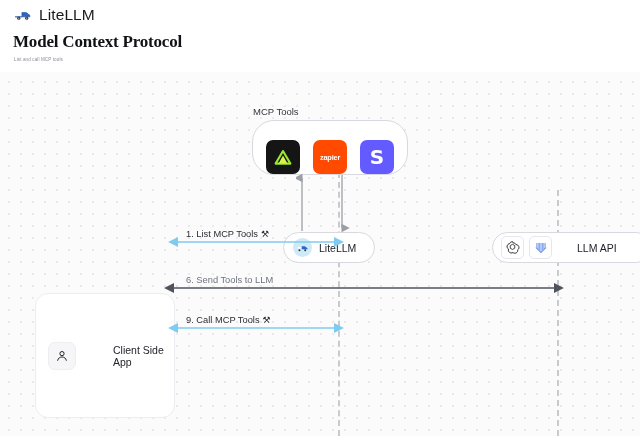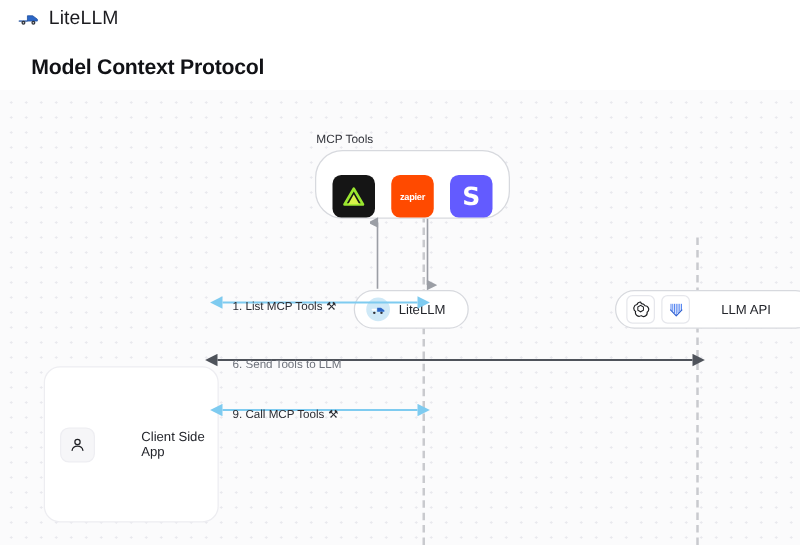--- a/index.html
+++ b/index.html
@@ -13,21 +13,21 @@
 
   
   .brandbar{position:absolute;left:0;top:0;width:640px;height:30px;
     display:flex;align-items:center;padding-left:14px;box-sizing:border-box;
     background:#ffffff;}
   .brand-logo{width:18px;height:14px;margin-right:7px;display:block;}
   .brand-name{font-size:15.5px;color:#1b1b1f;letter-spacing:.1px;}
 
   
   .page-head{position:absolute;left:13px;top:32px;}
-  .page-title{font-size:17px;font-weight:bold;color:#111216;letter-spacing:-.2px;margin:12px;}
+  .page-title{font-size:17px;font-weight:bold;color:#111216;letter-spacing:-.2px;margin:0;font-family:Liberation Serif, serif;}
   .page-sub{font-size:4.6px;color:#8b8f98;margin:5px 0 0 1px;letter-spacing:.1px;}
 
   
   .canvas{position:absolute;left:0;top:72px;width:640px;height:364px;
     background-color:#fbfbfc;
     background-image:radial-gradient(#e9e9ee 0.9px, transparent 1px);
     background-size:12px 12px;background-position:3px 4px;
   }
 
   .node{position:absolute;box-sizing:border-box;}
@@ -71,21 +71,21 @@
     border:1px solid #eeeef2;display:flex;align-items:center;justify-content:center;flex:none;}
   .cl-txt{font-size:10.5px;color:#23252b;margin-left:28px;}
 
   
   .lifeline{position:absolute;width:0;border-left:2px dashed #c9cace;}
   .ll-mid{left:338px;top:100px;height:264px;}
   .ll-right{left:557px;top:118px;height:246px;}
 
   
   .vert{position:absolute;}
-  .msg-label{position:absolute;font-size:9.3px;white-space:nowrap;margin-top:11px;}
+  .msg-label{position:absolute;font-size:9.3px;white-space:nowrap;}
   .lbl-blue{color:#2a2c33;}
   .lbl-gray{color:#6e727b;}
   .wrench{font-size:9px;margin-left:3px;}
   .arrow-svg{position:absolute;left:0;top:0;overflow:visible;}
 </style>
 </head>
 <body>
 
 <div id="app">
 

